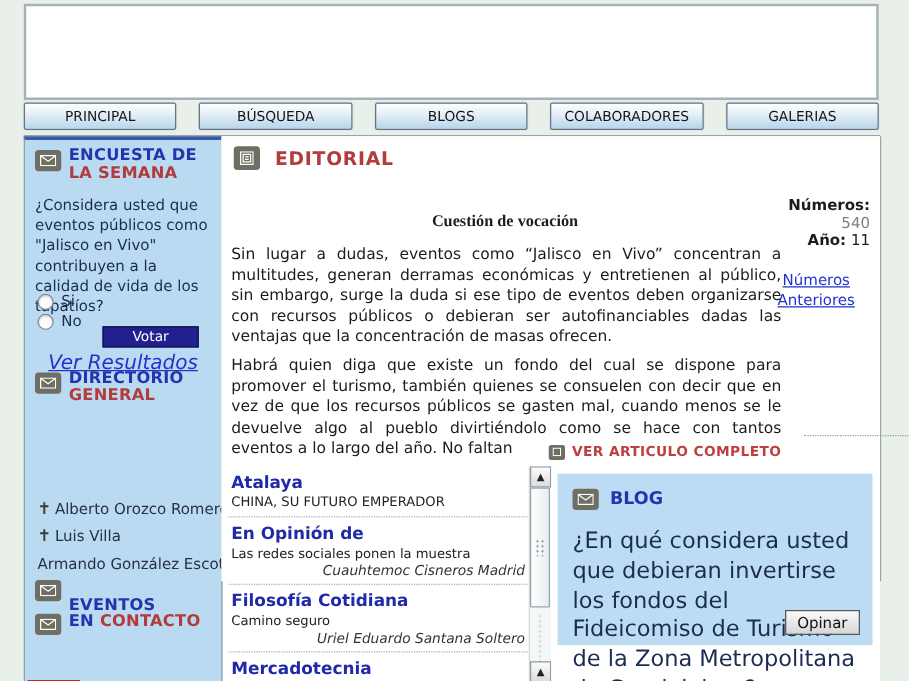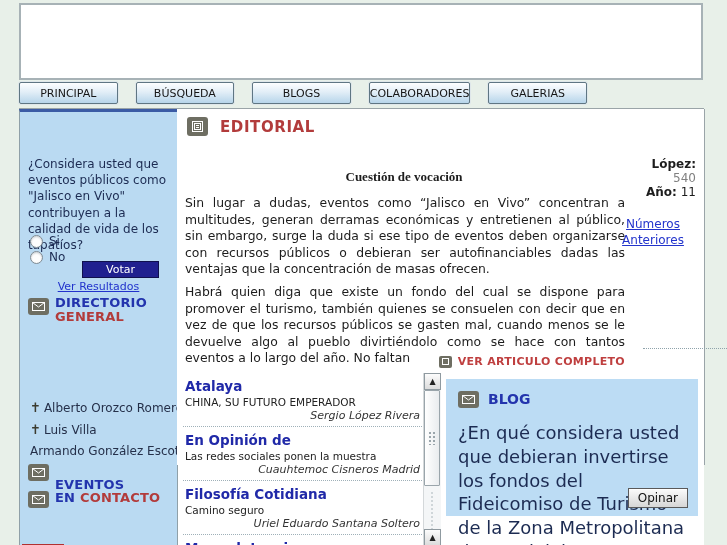--- a/index.html
+++ b/index.html
@@ -3,40 +3,40 @@
 <meta charset="utf-8">
 <style>
   html,body{margin:0;padding:0;}
   body{width:727px;height:545px;background:#e8f0e9;font-family:"DejaVu Sans", sans-serif;}
   .page{position:relative;width:727px;height:545px;overflow:hidden;}
 
   
   .banner{position:absolute;left:19px;top:3px;width:680px;height:73px;background:#ffffff;border:2px solid #a7b2b6;}
 
   
-  .nav{position:absolute;left:19px;top:82px;width:568px;height:22px;display:flex;gap:18px;}
+  .nav{position:absolute;left:19px;top:82px;width:684px;height:22px;display:flex;gap:18px;}
   .nav-btn{flex:1;font-family:"DejaVu Sans", sans-serif;font-size:11px;color:#161616;
     background:linear-gradient(#fdfeff 0%,#e2eef7 45%,#b7d5ea 100%);
     border:1px solid #5f7683;border-radius:2px;box-shadow:0 0 0 1px #dfe7ea;cursor:pointer;padding:0;}
 
   
   .content{position:absolute;left:19px;top:108px;width:685px;height:437px;background:#ffffff;border-top:1px solid #9aa4a8;}
 
   
   .sidebar{position:absolute;left:0;top:0;width:157px;height:437px;background:#badaf2;border-top:3px solid #3b5ba5;border-right:1px solid #8fa0a8;border-left:1px solid #8fa0a8;}
   .sb-header{position:absolute;left:8px;display:flex;align-items:flex-start;gap:6px;}
   .sb-icon{width:21px;height:17px;background:#6e6e62;border-radius:3px;flex:0 0 auto;display:flex;align-items:center;justify-content:center;margin-top:2px;}
   .sb-title{font-size:13px;font-weight:bold;line-height:1.1;letter-spacing:.2px;}
   .blue{color:#2334ad;} .red{color:#b23b3b;}
   .question{position:absolute;left:8px;top:44px;width:141px;font-size:12px;line-height:1.35;color:#1c2b52;}
   .radio-row{position:absolute;left:10px;display:flex;align-items:center;gap:6px;cursor:pointer;}
   .radio{width:11px;height:11px;border-radius:50%;background:#fdfdfd;border:1px solid #7d8a93;box-shadow:inset 0 1px 2px #c7ccd0;}
   .radio-label{font-size:12px;color:#1c2b52;}
   .votar{position:absolute;left:62px;top:149px;background:#20208f;color:#ffffff;font-size:11px;border:1px solid #10104d;padding:1px 23px;cursor:pointer;font-family:"DejaVu Sans", sans-serif;}
-  .ver-res{position:absolute;left:0;top:168px;width:157px;text-align:center;font-size:11px;color:#2233cc;text-decoration:underline;cursor:pointer;}
+  .ver-res{position:absolute;left:0;top:168px;width:157px;text-align:center;font-size:16px;color:#2233cc;text-decoration:underline;cursor:pointer;font-style:italic;}
   .members{position:absolute;left:10px;top:288px;}
   .member{font-size:12px;color:#25304a;margin-bottom:7px;white-space:nowrap;}
   .cross{font-weight:bold;font-size:13px;color:#3b3b2f;margin-right:3px;}
   .cross:empty{display:none;}
   .visitors{position:absolute;left:29px;top:397px;width:100px;border:1px solid #1a75c0;background:#86efac;text-align:center;margin-top:40px;}
   .visitors .v-label{font-size:11px;color:#1a6fc0;padding:1px 0;}
   .visitors .v-count{background:#1287c9;color:#ffffff;font-weight:bold;font-size:14px;padding:2px 0;}
   .red-partial{position:absolute;left:2px;bottom:0;width:42px;height:5px;background:#b03030;}
 
   
@@ -95,20 +95,32 @@
 
       <button class="nav-btn">COLABORADORES</button>
 
       <button class="nav-btn">GALERIAS</button>
     </div>
 
   <div class="content">
 
     <div class="sidebar">
 
+      <div class="sb-header" style="top:6px;">
+        <span class="sb-icon">
+          <svg width="13" height="9" viewBox="0 0 13 9">
+              <rect x="0.5" y="0.5" width="12" height="8" fill="none" stroke="#ffffff"></rect>
+              <path d="M0.5 0.5 L6.5 5 L12.5 0.5" fill="none" stroke="#ffffff"></path>
+            </svg>
+        </span>
+        <span class="sb-title">
+          <span class="blue">ENCUESTA DE</span><br>
+          <span class="red">LA SEMANA</span>
+        </span>
+      </div>
 
       <div class="question">¿Considera usted que eventos públicos como "Jalisco en Vivo" contribuyen a la calidad de vida de los tapatíos?</div>
 
       <div>
 
           <label class="radio-row" style="top: 122px;">
             <span class="radio"></span>
             <span class="radio-label">Si</span>
           </label>
 
@@ -188,21 +200,21 @@
               <rect x="0.5" y="0.5" width="10" height="10" fill="none" stroke="#ffffff"></rect>
               <rect x="2.5" y="2.5" width="6" height="6" fill="none" stroke="#ffffff"></rect>
               <line x1="4" y1="4.5" x2="7" y2="4.5" stroke="#ffffff"></line>
               <line x1="4" y1="6.5" x2="7" y2="6.5" stroke="#ffffff"></line>
             </svg>
         </span>
         <span class="ed-title">EDITORIAL</span>
       </div>
 
       <div class="meta">
-        <div><span class="lbl">López:</span></div>
+        <div><span class="lbl">Números:</span></div>
         <div><span class="val">540</span></div>
         <div><span class="lbl">Año:</span> <span>11</span></div>
       </div>
       <div class="prev-link">Números Anteriores</div>
 
       <div class="a-title">Cuestión de vocación</div>
       <div class="para p1">Sin lugar a dudas, eventos como “Jalisco en Vivo” concentran a multitudes, generan derramas económicas y entretienen al público, sin embargo, surge la duda si ese tipo de eventos deben organizarse con recursos públicos o debieran ser autofinanciables dadas las ventajas que la concentración de masas ofrecen.</div>
       <div class="para p2">Habrá quien diga que existe un fondo del cual se dispone para promover el turismo, también quienes se consuelen con decir que en vez de que los recursos públicos se gasten mal, cuando menos se le devuelve algo al pueblo divirtiéndolo como se hace con tantos eventos a lo largo del año. No faltan</div>
 
       <div class="read-more">
@@ -213,21 +225,20 @@
         </span>
         <span>VER ARTICULO COMPLETO</span>
       </div>
 
       <div class="list-box">
         <div class="list-items">
 
             <div class="list-item">
               <div class="li-col">Atalaya</div>
               <div class="li-title">CHINA, SU FUTURO EMPERADOR</div>
-              <div class="li-author">Sergio López Rivera</div>
             </div>
 
             <div class="list-item">
               <div class="li-col">En Opinión de</div>
               <div class="li-title">Las redes sociales ponen la muestra</div>
               <div class="li-author">Cuauhtemoc Cisneros Madrid</div>
             </div>
 
             <div class="list-item">
               <div class="li-col">Filosofía Cotidiana</div>

